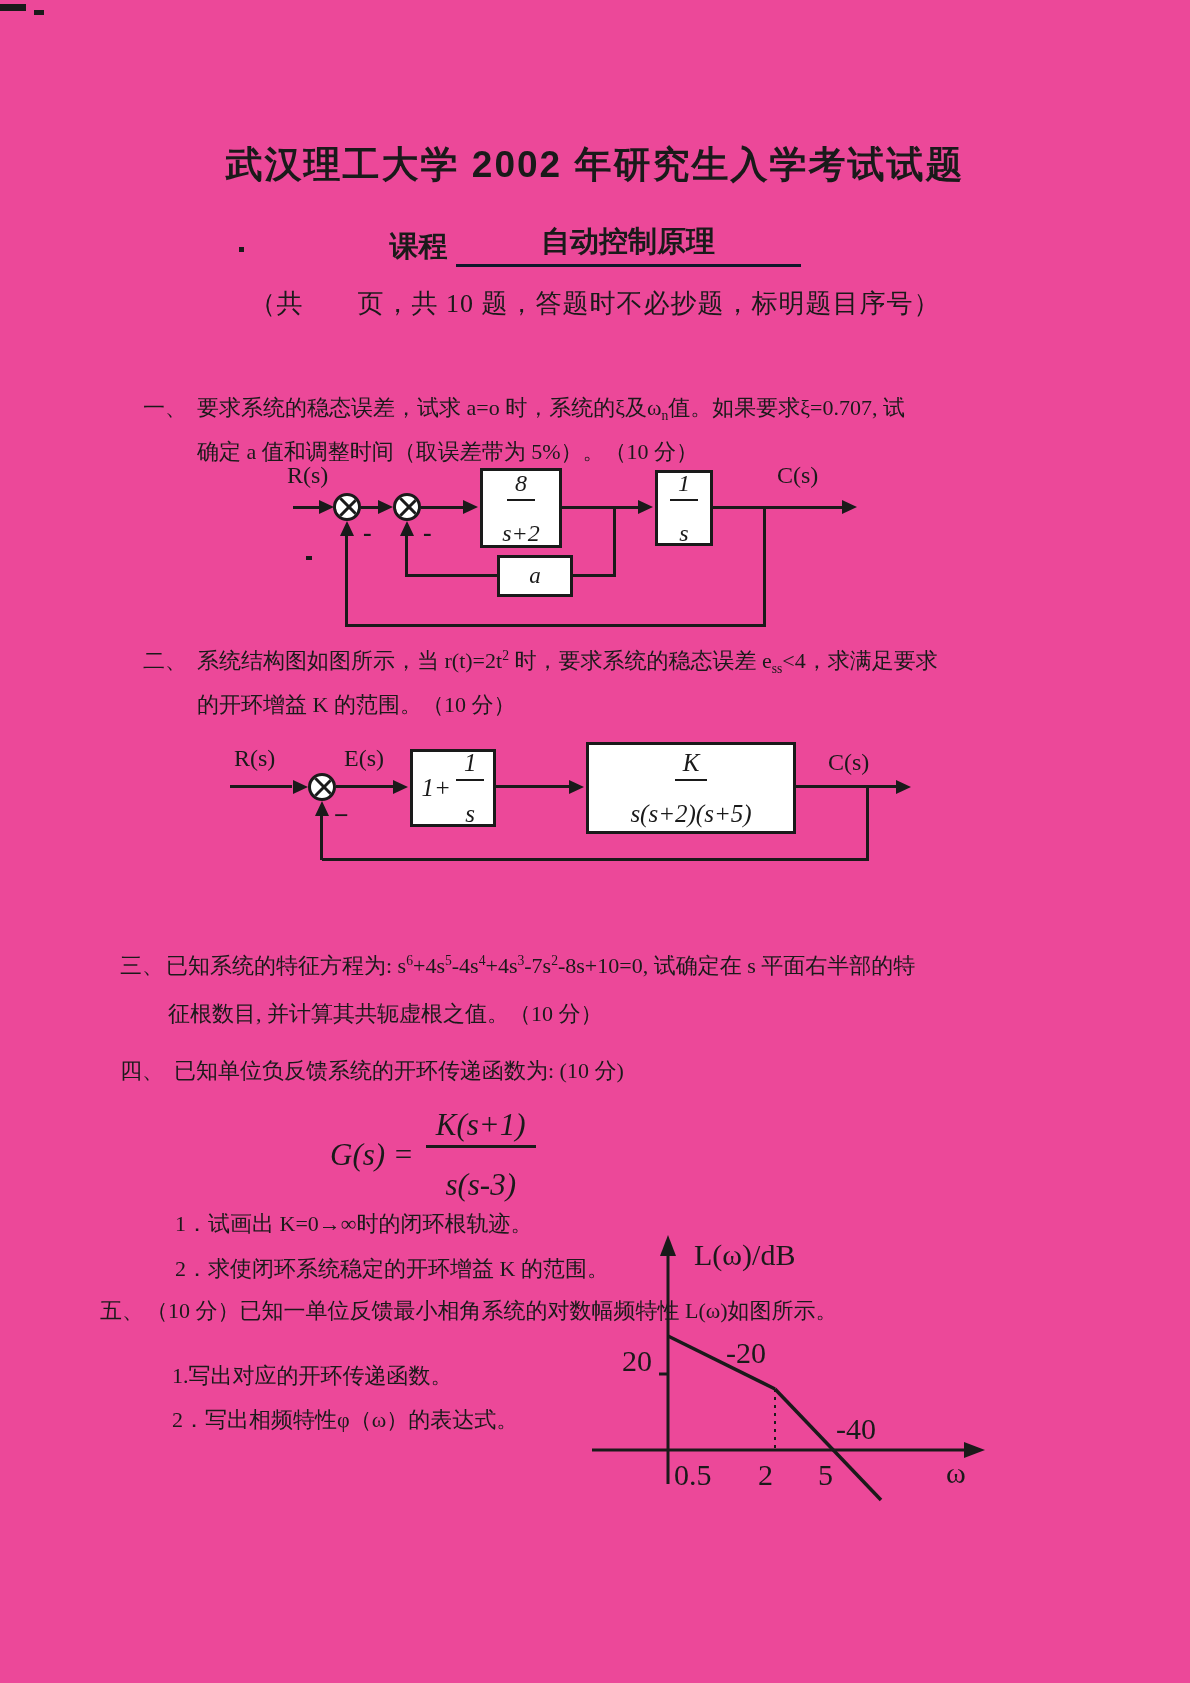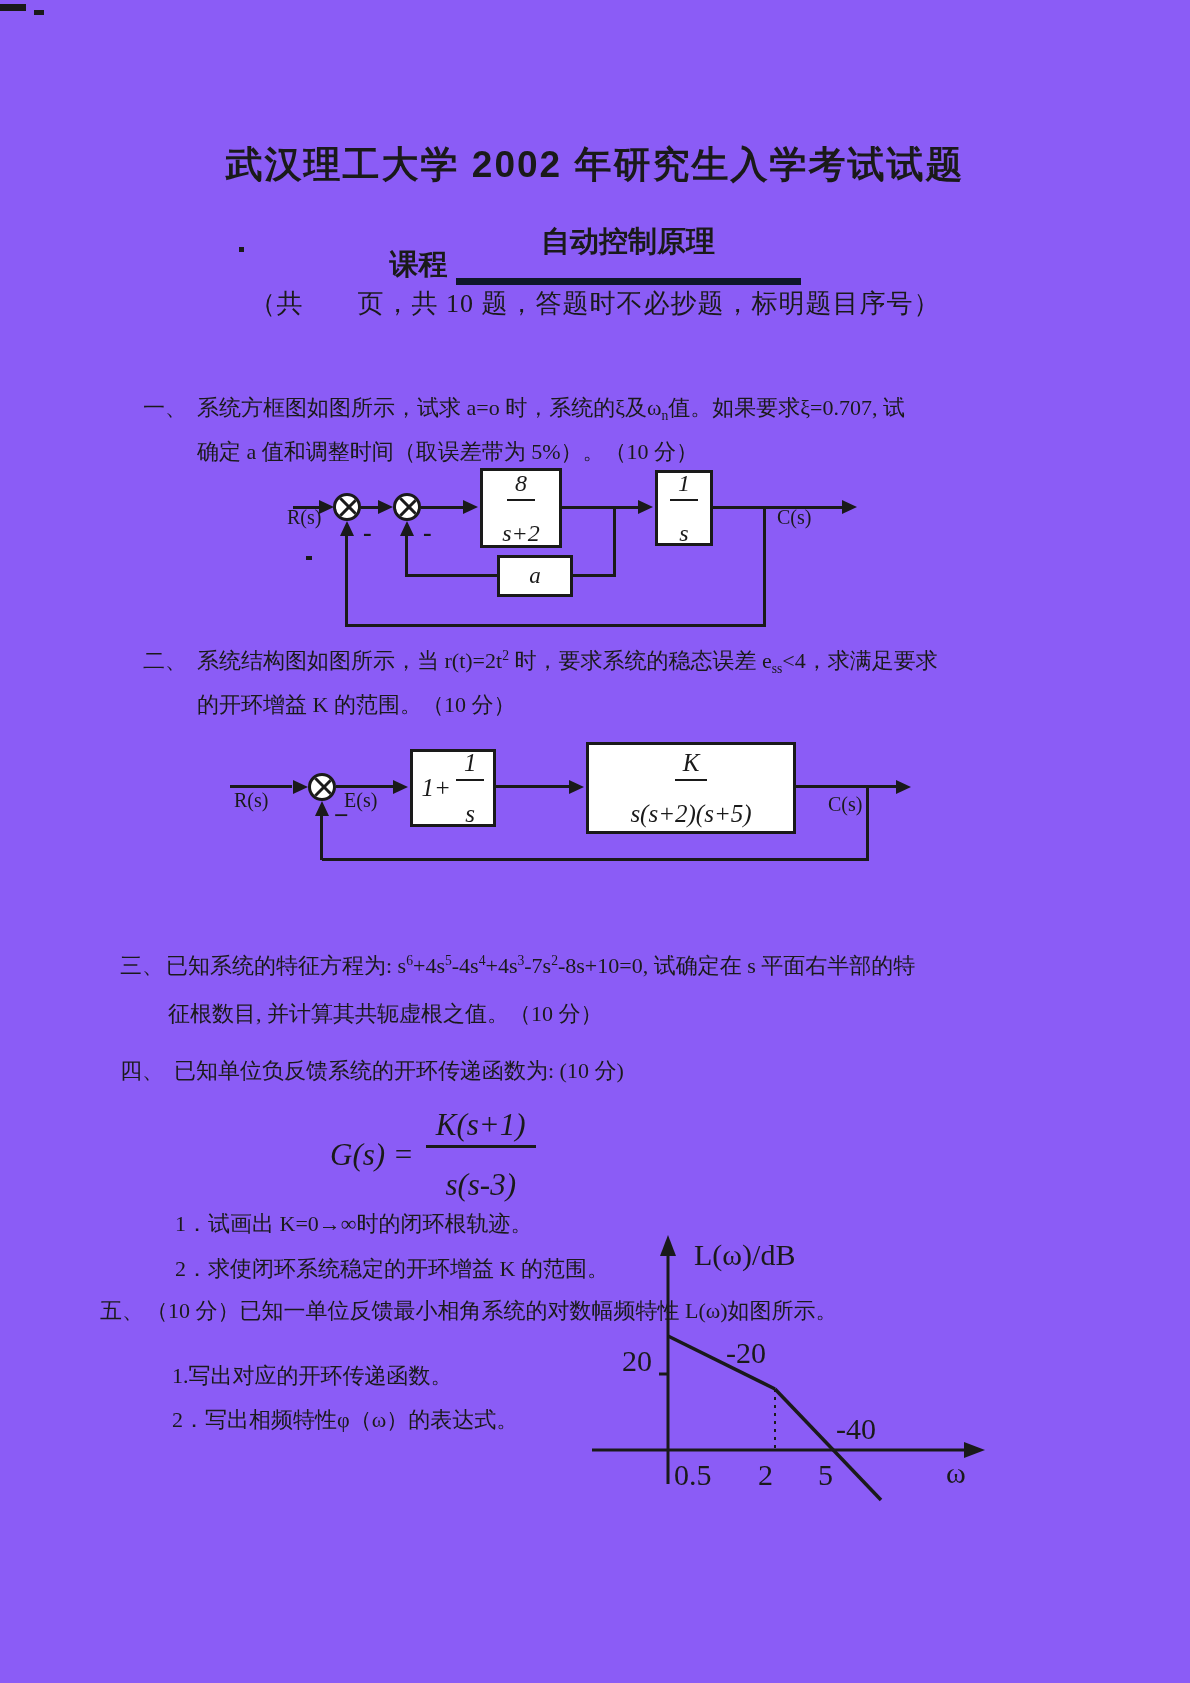--- a/index.html
+++ b/index.html
@@ -1,34 +1,34 @@
 <!DOCTYPE html>
 <html><head>
 <meta charset="utf-8">
 <style>
   html,body { margin:0; padding:0; background:#ffffff; }
   #page {
-    position:relative; width:1190px; height:1683px; background:#8b5cf6;
+    position:relative; width:1190px; height:1683px; background:#ec4899;
     color:#1a1a1a; overflow:hidden;
     font-family:"Liberation Serif","DejaVu Serif","DejaVu Sans",serif;
   }
   .title {
     position:absolute; top:140px; left:0; width:100%; text-align:center;
     font-size:37px; font-weight:700; letter-spacing:2px;
     font-family:"Liberation Sans","DejaVu Sans",sans-serif;
   }
   .course-row {
     position:absolute; top:222px; left:0; width:100%;
     display:flex; justify-content:center; align-items:flex-end;
     font-size:29px; font-weight:700;
     font-family:Liberation Mono, monospace;
   }
   .course-blank {
-    width:345px; margin-left:8px; padding-bottom:16px; text-align:center;
-    border-bottom:7px solid #0f172a;
+    width:345px; margin-left:8px; padding-bottom:2px; text-align:center;
+    border-bottom:3px solid #0f172a;
   }
   .note {
     position:absolute; top:286px; left:0; width:100%; text-align:center;
     font-size:26px; letter-spacing:1px;
   }
   .qline { position:absolute; display:flex; white-space:nowrap; font-size:22px; line-height:32px; }
   .qnum { margin-right:10px; }
   sup { font-size:0.62em; vertical-align:super; line-height:0; }
   sub { font-size:0.62em; vertical-align:sub; line-height:0; }
 
@@ -48,21 +48,21 @@
     width:34px; height:3px; background:#1a1a1a; }
   .sum::before { transform:translateY(-50%) rotate(45deg); }
   .sum::after  { transform:translateY(-50%) rotate(-45deg); }
   .blk { position:absolute; box-sizing:border-box; border:3px solid #1a1a1a; background:#fff;
     display:flex; align-items:center; justify-content:center;
     font-size:24px; font-style:italic; }
   .frac { display:inline-flex; flex-direction:column; align-items:center; line-height:1.2; }
   .frac .fn { border-bottom:2.5px solid #1a1a1a; padding:0 8px 1px; }
   .frac .fd { padding-top:18px; }
   .mrow { display:flex; align-items:center; gap:5px; }
-  .dlabel { position:absolute; font-size:20px; white-space:nowrap;margin-top:44px; }
+  .dlabel { position:absolute; font-size:24px; white-space:nowrap; }
   .minus { position:absolute; font-size:26px; font-weight:700; line-height:1; }
 
   .formula { position:absolute; left:330px; top:1106px; display:flex; align-items:center;
     font-size:31px; font-style:italic; }
   .formula .lhs { margin-right:12px; }
   .formula .frac .fn { border-bottom:3px solid #1a1a1a; padding:0 10px 2px; }
 
   
   #bode { position:absolute; left:578px; top:1232px; width:430px; height:300px; }
   #bode svg { position:absolute; left:0; top:0; }
@@ -81,21 +81,21 @@
 
   <div class="title">武汉理工大学 2002 年研究生入学考试试题</div>
   <div class="course-row">
     <span>课程</span>
     <span class="course-blank">自动控制原理</span>
   </div>
   <div class="note">（共　　页，共 10 题，答题时不必抄题，标明题目序号）</div>
 
   <div class="qline" style="left:143px;top:392px;">
     <span class="qnum">一、</span>
-    <span><span>系统方框图如图所示，试求 a=o 时，系统的ξ及ω</span><sub>n</sub><span>值。如果要求ξ=0.707, 试</span></span>
+    <span><span>要求系统的稳态误差，试求 a=o 时，系统的ξ及ω</span><sub>n</sub><span>值。如果要求ξ=0.707, 试</span></span>
   </div>
   <div class="qline" style="left:197px;top:436px;">
     <span>确定 a 值和调整时间（取误差带为 5%）。（10 分）</span>
   </div>
 
   <div class="diagram" style="left:285px;top:462px;width:585px;height:180px;">
     <div class="dlabel" style="left:2px;top:0;">R(s)</div>
     <div class="hl" style="left:8px;top:44px;width:30px;"></div>
     <div class="arr-r" style="left:34px;top:38px;"></div>
     <div class="sum" style="left:48px;top:31px;"></div>

